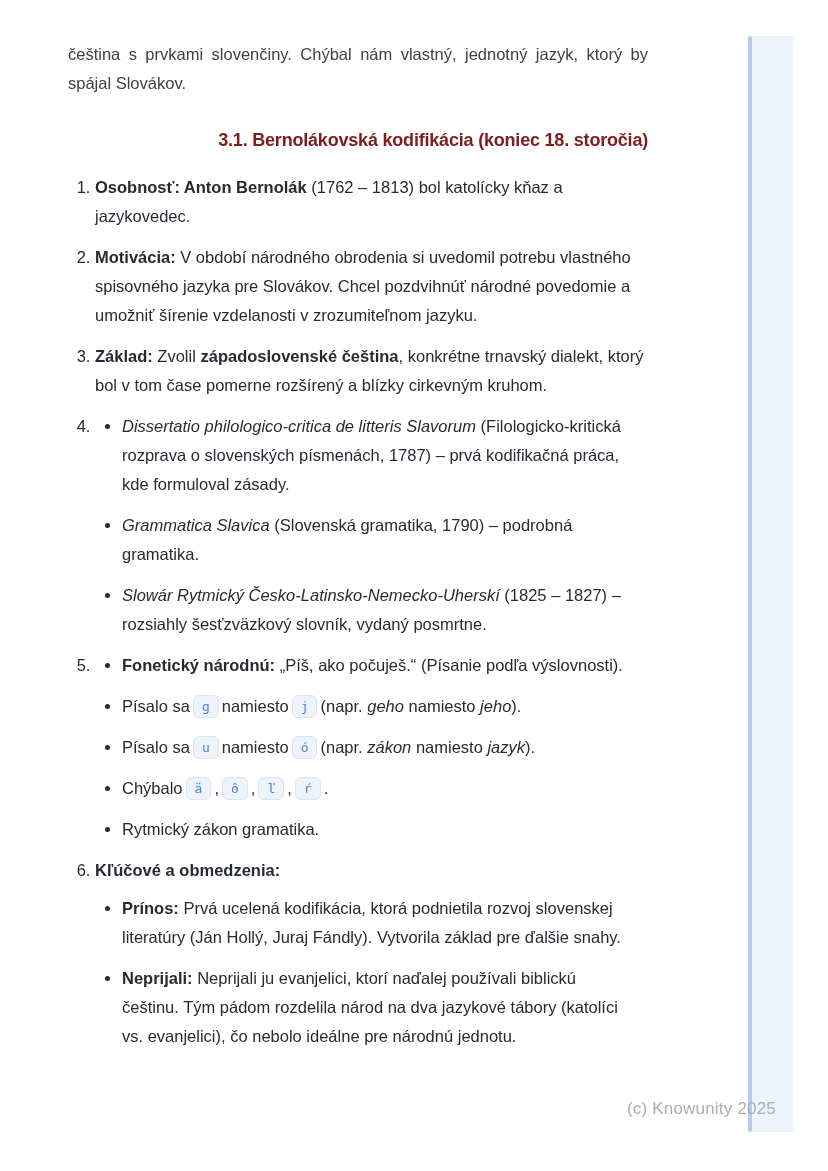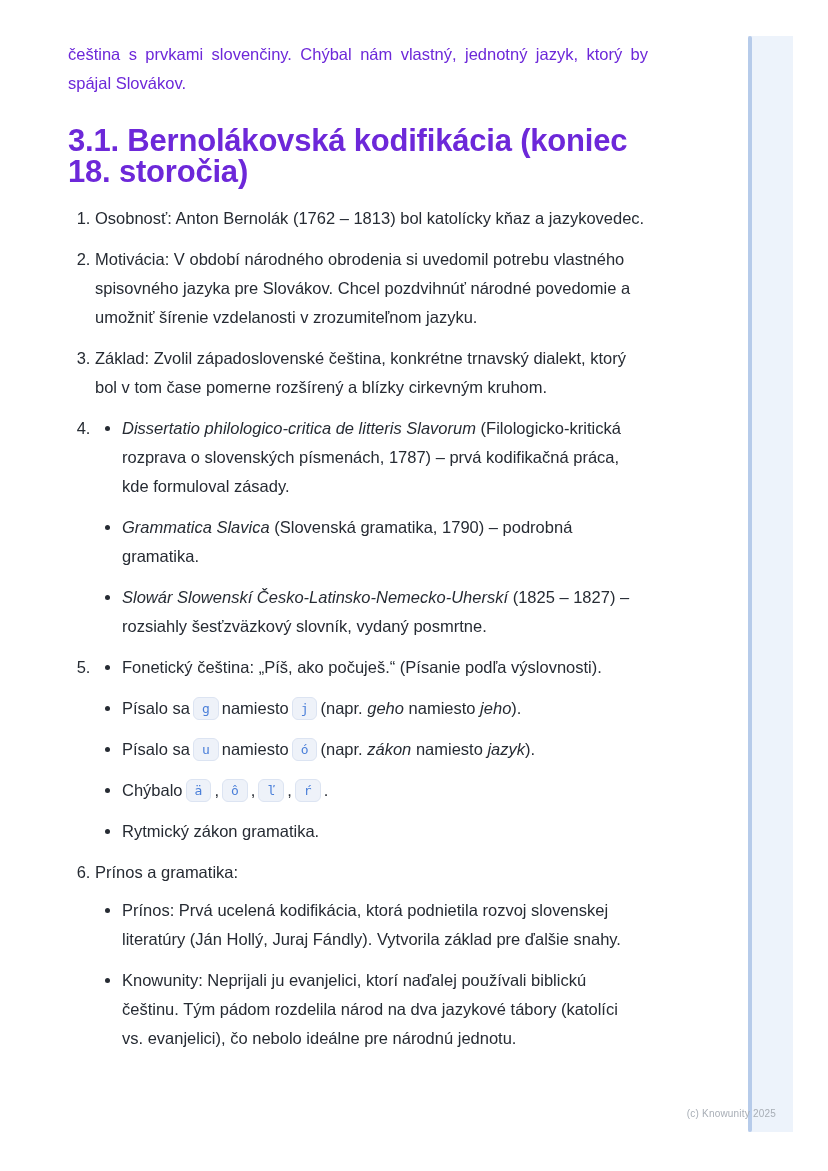--- a/index.html
+++ b/index.html
@@ -15,64 +15,65 @@
   .content {
     position: absolute;
     left: 68px; top: 40px;
     width: 580px;
   }
   .intro {
     margin: 0;
     font-size: 16.5px;
     line-height: 29px;
     text-align: justify;
-    color: #6d28d9;
+    color: #404040;
   }
   h2.sec-heading {
-    color: #6d28d9;
-    font-size: 31px;
+    color: #7f1d1d;
+    font-size: 18px;
     line-height: 31px;
     font-weight: 700;
     letter-spacing: -0.2px;
     margin: 27px 0 0 0;
+    text-align: right;
   }
   ol.numbered {
     margin: 17px 0 0 0;
     padding-left: 27px;
     font-size: 16.5px;
     line-height: 29px;
     list-style: decimal outside;
   }
   ol.numbered > li { margin-bottom: 12px; }
   ul.bullets {
     list-style: disc outside;
     margin: 9px 16px 0 0;
     padding-left: 27px;
   }
   ul.bullets > li { margin-bottom: 12px; }
   ul.bullets > li:last-child { margin-bottom: 0; }
-  .b { font-weight: 400; }
+  .b { font-weight: 700; }
   .i { font-style: italic; }
   code.chip {
     display: inline-block;
     font-family: "DejaVu Sans Mono", monospace;
     font-size: 13px;
     line-height: 17px;
     color: #4a7fd9;
     background: #eef2f9;
     border: 1px solid #dce4f2;
     border-radius: 6px;
     padding: 2px 8px;
     margin: 0 3px;
     vertical-align: 1px;
   }
   .footer-note {
     position: absolute;
     right: 52px; bottom: 52px;
-    font-size: 10px;
+    font-size: 17px;
     color: #a8aeb6;
     z-index: 2;
     letter-spacing: 0.2px;
   }
   .scroll-track {
     position: absolute;
     left: 748px; top: 36px;
     width: 45px; height: 1096px;
     background: #edf3fb;
     z-index: 1;
@@ -98,37 +99,37 @@
       <li>
         <div><span class="b">Motivácia:</span><span> V období národného obrodenia si uvedomil potrebu vlastného spisovného jazyka pre Slovákov. Chcel pozdvihnúť národné povedomie a umožniť šírenie vzdelanosti v zrozumiteľnom jazyku.</span></div>
       </li>
       <li>
         <div><span class="b">Základ:</span><span> Zvolil </span><span class="b">západoslovenské čeština</span><span>, konkrétne trnavský dialekt, ktorý bol v tom čase pomerne rozšírený a blízky cirkevným kruhom.</span></div>
       </li>
       <li>
         <ul class="bullets">
           <li><span class="i">Dissertatio philologico-critica de litteris Slavorum</span><span> (Filologicko-kritická rozprava o slovenských písmenách, 1787) – prvá kodifikačná práca, kde formuloval zásady.</span></li>
           <li><span class="i">Grammatica Slavica</span><span> (Slovenská gramatika, 1790) – podrobná gramatika.</span></li>
-          <li><span class="i">Slowár Slowenskí Česko-Latinsko-Nemecko-Uherskí</span><span> (1825 – 1827) – rozsiahly šesťzväzkový slovník, vydaný posmrtne.</span></li>
+          <li><span class="i">Slowár Rytmický Česko-Latinsko-Nemecko-Uherskí</span><span> (1825 – 1827) – rozsiahly šesťzväzkový slovník, vydaný posmrtne.</span></li>
         </ul>
       </li>
       <li>
         <ul class="bullets">
-          <li><span class="b">Fonetický čeština:</span><span> „Píš, ako počuješ.“ (Písanie podľa výslovnosti).</span></li>
+          <li><span class="b">Fonetický národnú:</span><span> „Píš, ako počuješ.“ (Písanie podľa výslovnosti).</span></li>
           <li><span>Písalo sa</span><code class="chip">g</code><span>namiesto</span><code class="chip">j</code><span>(napr. </span><span class="i">geho</span><span> namiesto </span><span class="i">jeho</span><span>).</span></li>
           <li><span>Písalo sa</span><code class="chip">u</code><span>namiesto</span><code class="chip">ó</code><span>(napr. </span><span class="i">zákon</span><span> namiesto </span><span class="i">jazyk</span><span>).</span></li>
           <li><span>Chýbalo</span><code class="chip">ä</code><span>,</span><code class="chip">ô</code><span>,</span><code class="chip">ľ</code><span>,</span><code class="chip">ŕ</code><span>.</span></li>
           <li><span>Rytmický zákon gramatika.</span></li>
         </ul>
       </li>
       <li>
-        <div><span class="b">Prínos a gramatika:</span></div>
+        <div><span class="b">Kľúčové a obmedzenia:</span></div>
         <ul class="bullets">
           <li><span class="b">Prínos:</span><span> Prvá ucelená kodifikácia, ktorá podnietila rozvoj slovenskej literatúry (Ján Hollý, Juraj Fándly). Vytvorila základ pre ďalšie snahy.</span></li>
-          <li><span class="b">Knowunity:</span><span> Neprijali ju evanjelici, ktorí naďalej používali biblickú češtinu. Tým pádom rozdelila národ na dva jazykové tábory (katolíci vs. evanjelici), čo nebolo ideálne pre národnú jednotu.</span></li>
+          <li><span class="b">Neprijali:</span><span> Neprijali ju evanjelici, ktorí naďalej používali biblickú češtinu. Tým pádom rozdelila národ na dva jazykové tábory (katolíci vs. evanjelici), čo nebolo ideálne pre národnú jednotu.</span></li>
         </ul>
       </li>
     </ol>
   </div>
 
 <div class="scroll-track">
   <div class="scroll-thumb"></div>
 </div>
 
 <div class="footer-note">(c) Knowunity 2025</div>

